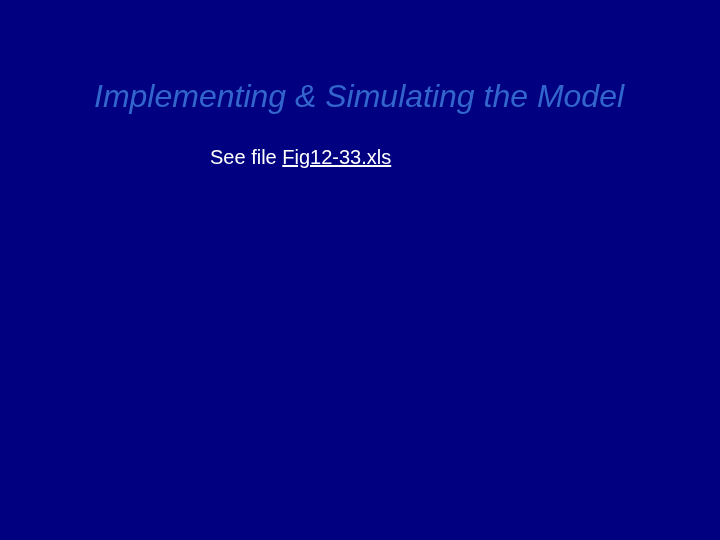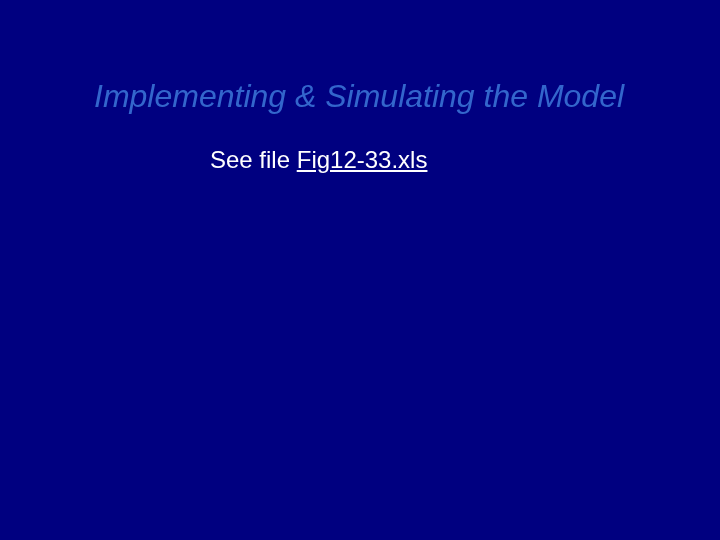--- a/index.html
+++ b/index.html
@@ -26,21 +26,21 @@
       font-size: 32px;
       font-style: italic;
       color: #3366cc;
       font-weight: normal;
       margin-left: 34px;
     }
     .body-text {
       position: absolute;
       top: 146px;
       left: 210px;
-      font-size: 24px;
+      font-size: 20px;
       color: #ffffff;
       font-weight: normal;
     }
     .file-link {
       text-decoration: underline;
       color: #ffffff;
     }
   </style>
 </head>
 <body>

